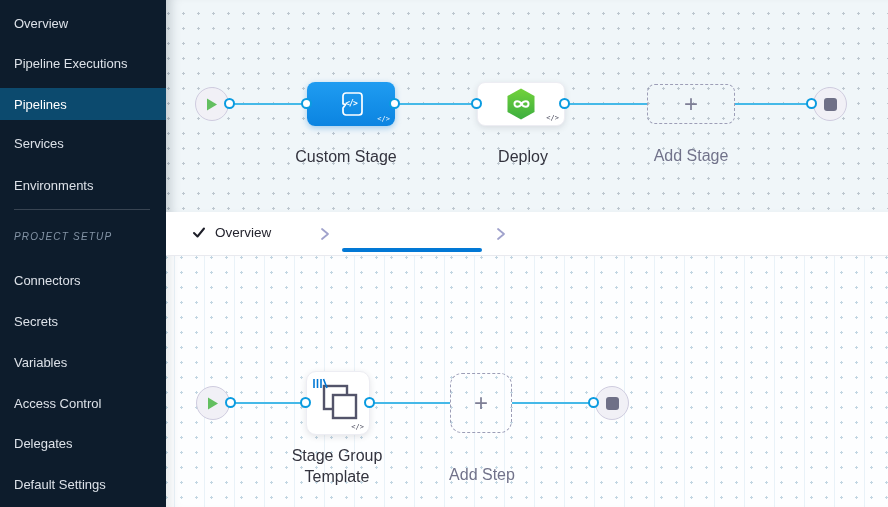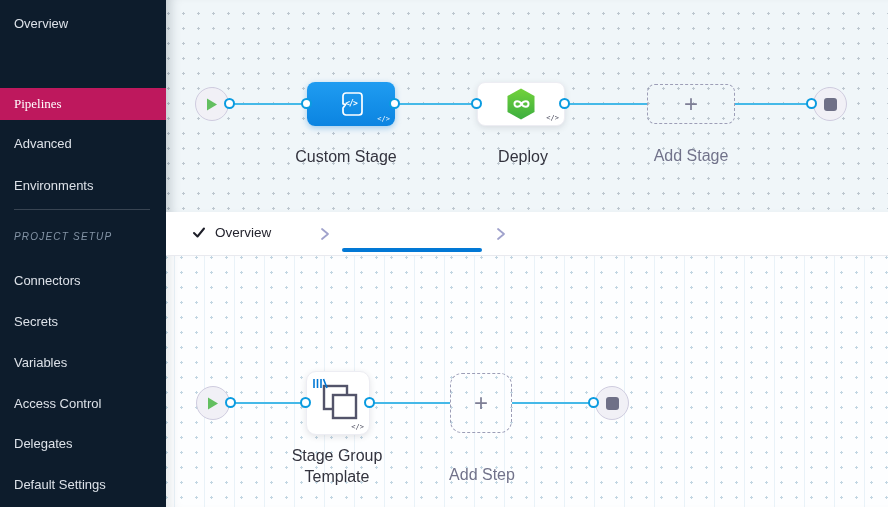--- a/index.html
+++ b/index.html
@@ -3,21 +3,21 @@
 <meta charset="utf-8">
 <style>
   * { margin:0; padding:0; box-sizing:border-box; }
   body { font-family:"Liberation Sans", sans-serif; background:#fff; }
   .app { position:relative; width:888px; height:507px; overflow:hidden; background:#fff; }
 
   
   .sidebar { position:absolute; left:0; top:0; width:166px; height:507px; background:#0d1c2c; z-index:6; }
   .nav-item { position:absolute; left:0; width:166px; height:32px; display:flex; align-items:center;
               padding-left:14px; color:#dce1e8; font-size:13px; cursor:pointer; white-space:nowrap; }
-  .nav-item.active { background:#be185d; color:#ffffff;font-family:Liberation Serif, serif; }
+  .nav-item.active { background:#0c4a6e; color:#ffffff; }
   .side-divider { position:absolute; left:14px; right:16px; top:209px; border-top:1px solid rgba(255,255,255,.18); }
   .section-label { position:absolute; left:14px; top:231px; font-size:10px; letter-spacing:1.2px; color:#8494a6;font-style:italic; }
 
   
   .canvas-top { position:absolute; left:166px; top:0; width:722px; height:212px;
     background-color:#f0f6f9;
     background-image:radial-gradient(circle,#bdc7cf 1.1px,transparent 1.3px);
     background-size:15px 15px; background-position:10px 6px;
     box-shadow:inset 12px 0 12px -8px rgba(10,25,41,.20); z-index:0; }
   .canvas-bottom { position:absolute; left:166px; top:256px; width:722px; height:251px;
@@ -73,25 +73,28 @@
 </style>
 </head>
 <body>
 
 <div class="app">
 
   <nav class="sidebar">
     <div class="nav-item" style="top:7px">
         <span>Overview</span>
       </div>
+    <div class="nav-item" style="top:47px">
+        <span>Pipeline Executions</span>
+      </div>
     <div class="nav-item active" style="top:88px">
         <span>Pipelines</span>
       </div>
     <div class="nav-item" style="top:127px">
-        <span>Advanced</span>
+        <span>Services</span>
       </div>
     <div class="nav-item" style="top:169px">
         <span>Environments</span>
       </div>
 
     <div class="side-divider"></div>
     <div class="section-label">PROJECT SETUP</div>
 
     <div class="nav-item" style="top:264px">
         <span>Connectors</span>

